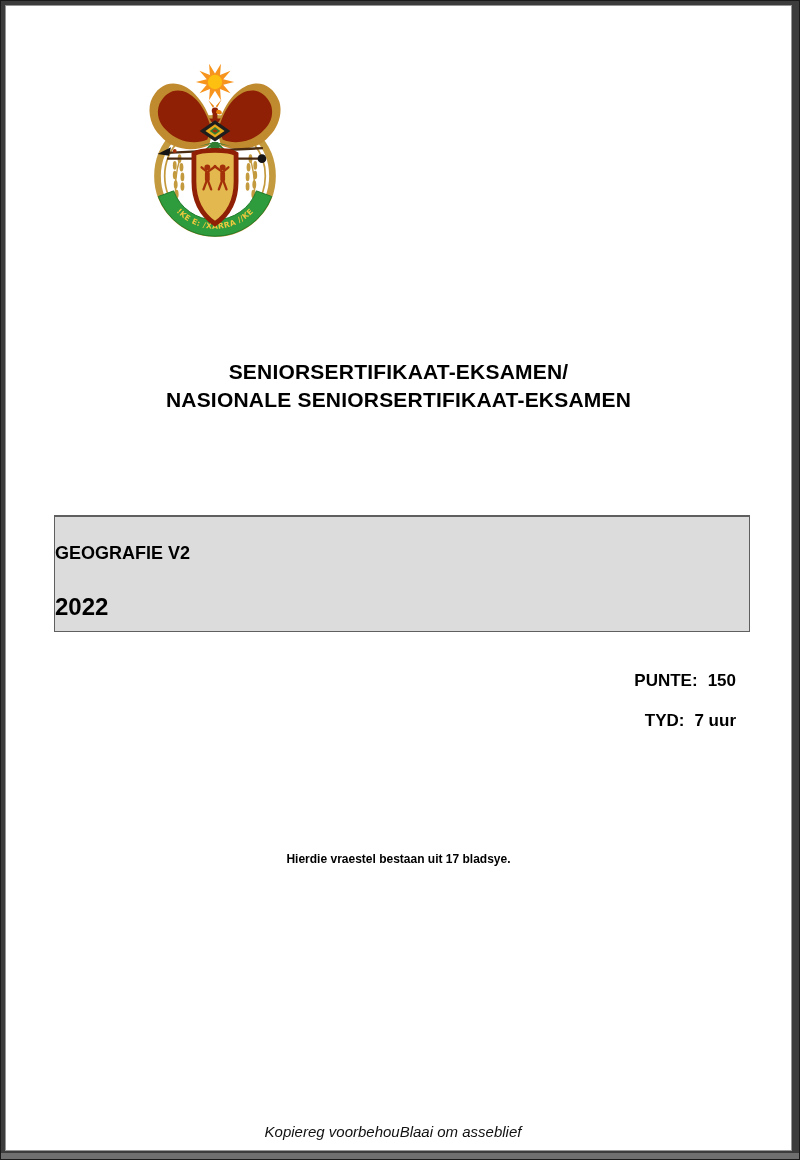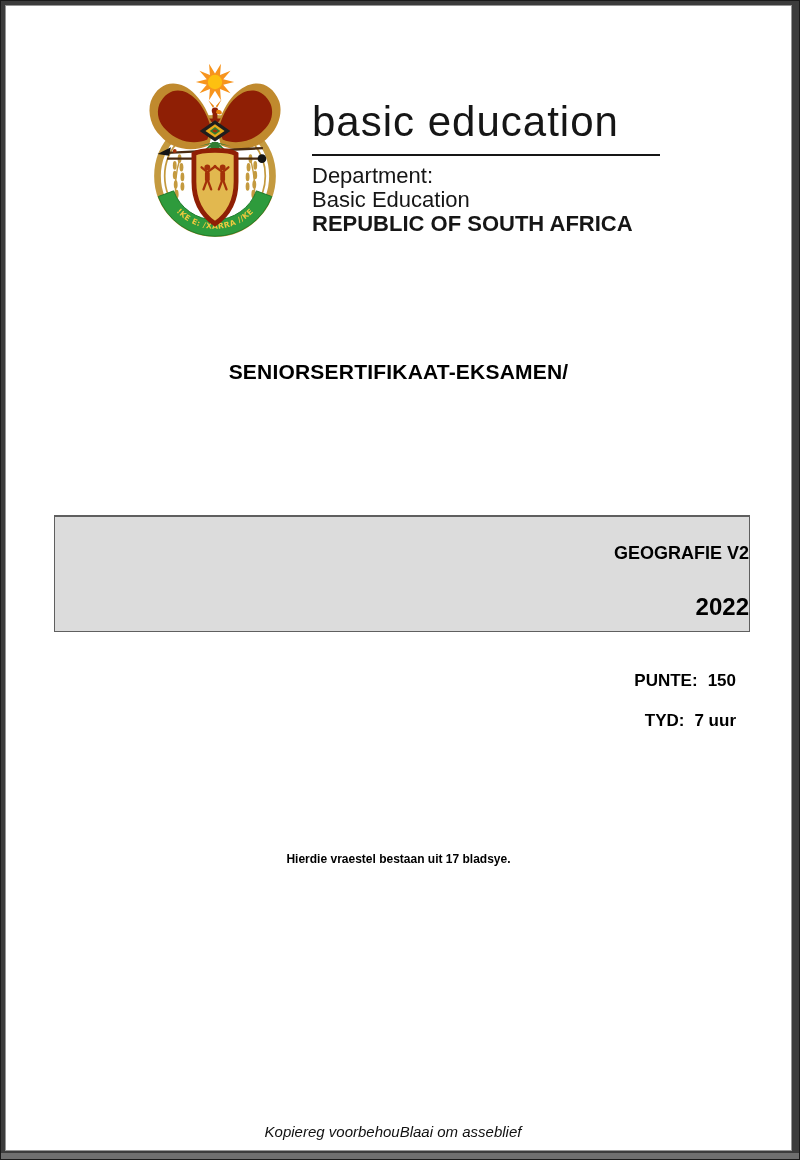--- a/index.html
+++ b/index.html
@@ -29,21 +29,21 @@
   .dept-line.bold{font-weight:bold;}
   
   .exam-title{
     position:absolute;left:0;right:0;top:352px;text-align:center;
     font-weight:bold;font-size:21px;line-height:28px;letter-spacing:0.2px;
   }
   
   .subject-box{
     position:absolute;left:48px;top:509px;width:694px;height:114px;
     background:#dcdcdc;border:1px solid #5f5f5f;border-top-width:2px;
-    text-align:right;
+    text-align:left;
   }
   .subject-box .subject{margin-top:26px;font-weight:bold;font-size:18px;}
   .subject-box .year{margin-top:29px;font-weight:bold;font-size:24px;}
   
   .details{position:absolute;top:666px;right:55px;text-align:right;}
   .detail-row{font-weight:bold;font-size:17px;line-height:18px;margin-bottom:22px;white-space:nowrap;}
   .detail-row .value{margin-left:10px;}
   
   .pages-note{
     position:absolute;left:0;right:0;top:846px;text-align:center;
@@ -161,30 +161,24 @@
             <line x1="78" y1="118" x2="71" y2="113"></line>
               <line x1="78" y1="118" x2="84" y2="113"></line>
             <line x1="77" y1="128" x2="74" y2="136"></line>
               <line x1="79" y1="128" x2="82" y2="136"></line>
             <circle cx="70" cy="112" r="1.6" stroke="none"></circle>
           </g>
         </g>
       </svg>
     </div>
 
-    <div class="wordmark-block">
-      <div class="wordmark">basic education</div>
-      <div class="wordmark-rule"></div>
-      <div class="dept-line">Department:</div>
-      <div class="dept-line">Basic Education</div>
-      <div class="dept-line bold">REPUBLIC OF SOUTH AFRICA</div>
-    </div>
 
     <div class="exam-title">
       <div>SENIORSERTIFIKAAT-EKSAMEN/</div>
+      <div>NASIONALE SENIORSERTIFIKAAT-EKSAMEN</div>
     </div>
 
     <div class="subject-box">
       <div class="subject">GEOGRAFIE V2</div>
       <div class="year">2022</div>
     </div>
 
     <div class="details">
       <div class="detail-row">
         <span>PUNTE:</span><span class="value">150</span>

